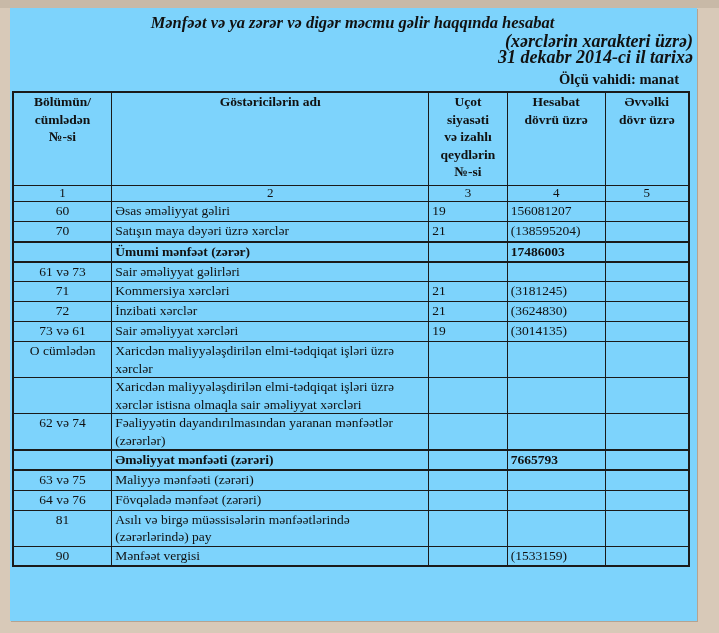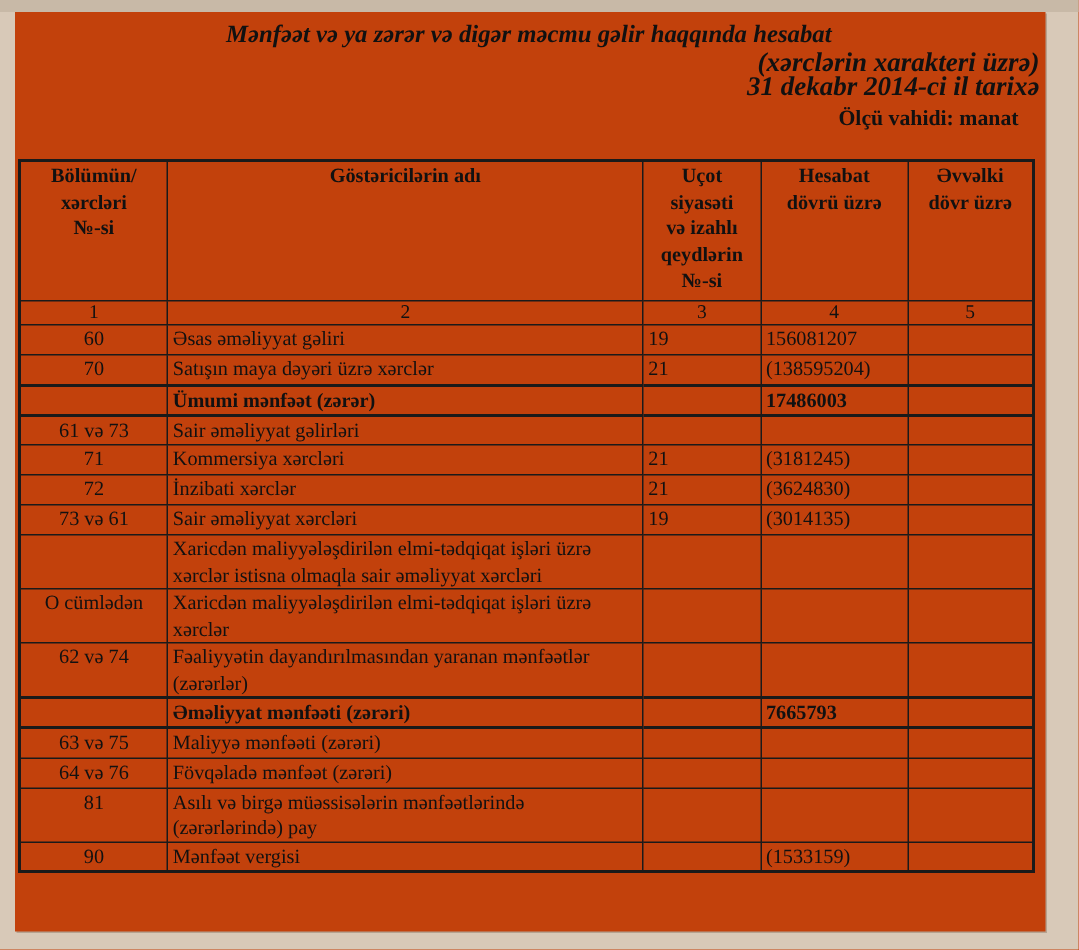--- a/index.html
+++ b/index.html
@@ -21,21 +21,21 @@
     width: 100%;
     height: 8px;
     background: #c8b9a7;
   }
   .paper {
     position: absolute;
     left: 10px;
     top: 8px;
     right: 22px;
     bottom: 12px;
-    background: #c2410c;
+    background: #7dd3fc;
     box-shadow: 1px 1px 0 #b5a391;
     padding: 3px 4px 0 2px;
     box-sizing: border-box;
   }
   .doc-title {
     text-align: center;
     font-weight: bold;
     font-style: italic;
     font-size: 16.5px;
     line-height: 20px;
@@ -47,21 +47,21 @@
     font-style: italic;
     font-size: 18px;
     line-height: 16px;
   }
   .unit-line {
     text-align: right;
     font-weight: bold;
     font-size: 14.5px;
     padding-right: 14px;
     margin-top: 6px;
-    margin-bottom: 18px;
+    margin-bottom: 3px;
   }
   table.report {
     width: calc(100% - 3px);
     border-collapse: collapse;
     table-layout: fixed;
   }
   table.report th,
   table.report td {
     border: 1px solid #1a1a1a;
     padding: 0 3px;
@@ -125,21 +125,21 @@
     <colgroup>
       <col class="w-no">
         <col class="w-name">
         <col class="w-note">
         <col class="w-cur">
         <col class="w-prev">
     </colgroup>
     <thead>
       <tr>
         <th class="col-head">Bölümün/
-xərcləri
+cümlədən
 №-si</th>
         <th class="col-head">Göstəricilərin adı</th>
         <th class="col-head">Uçot
 siyasəti
 və izahlı
 qeydlərin
 №-si</th>
         <th class="col-head">Hesabat
 dövrü üzrə</th>
         <th class="col-head">Əvvəlki
@@ -197,29 +197,29 @@
     <td class="c-prev"></td>
   </tr>
         <tr>
     <td class="c-no">73 və 61</td>
     <td class="c-name">Sair əməliyyat xərcləri</td>
     <td class="c-note">19</td>
     <td class="c-cur">(3014135)</td>
     <td class="c-prev"></td>
   </tr>
         <tr>
+    <td class="c-no">O cümlədən</td>
+    <td class="c-name">Xaricdən maliyyələşdirilən elmi-tədqiqat işləri üzrə xərclər</td>
+    <td class="c-note"></td>
+    <td class="c-cur"></td>
+    <td class="c-prev"></td>
+  </tr>
+        <tr>
     <td class="c-no"></td>
     <td class="c-name">Xaricdən maliyyələşdirilən elmi-tədqiqat işləri üzrə xərclər istisna olmaqla sair əməliyyat xərcləri</td>
-    <td class="c-note"></td>
-    <td class="c-cur"></td>
-    <td class="c-prev"></td>
-  </tr>
-        <tr>
-    <td class="c-no">O cümlədən</td>
-    <td class="c-name">Xaricdən maliyyələşdirilən elmi-tədqiqat işləri üzrə xərclər</td>
     <td class="c-note"></td>
     <td class="c-cur"></td>
     <td class="c-prev"></td>
   </tr>
         <tr>
     <td class="c-no">62 və 74</td>
     <td class="c-name">Fəaliyyətin dayandırılmasından yaranan mənfəətlər (zərərlər)</td>
     <td class="c-note"></td>
     <td class="c-cur"></td>
     <td class="c-prev"></td>

